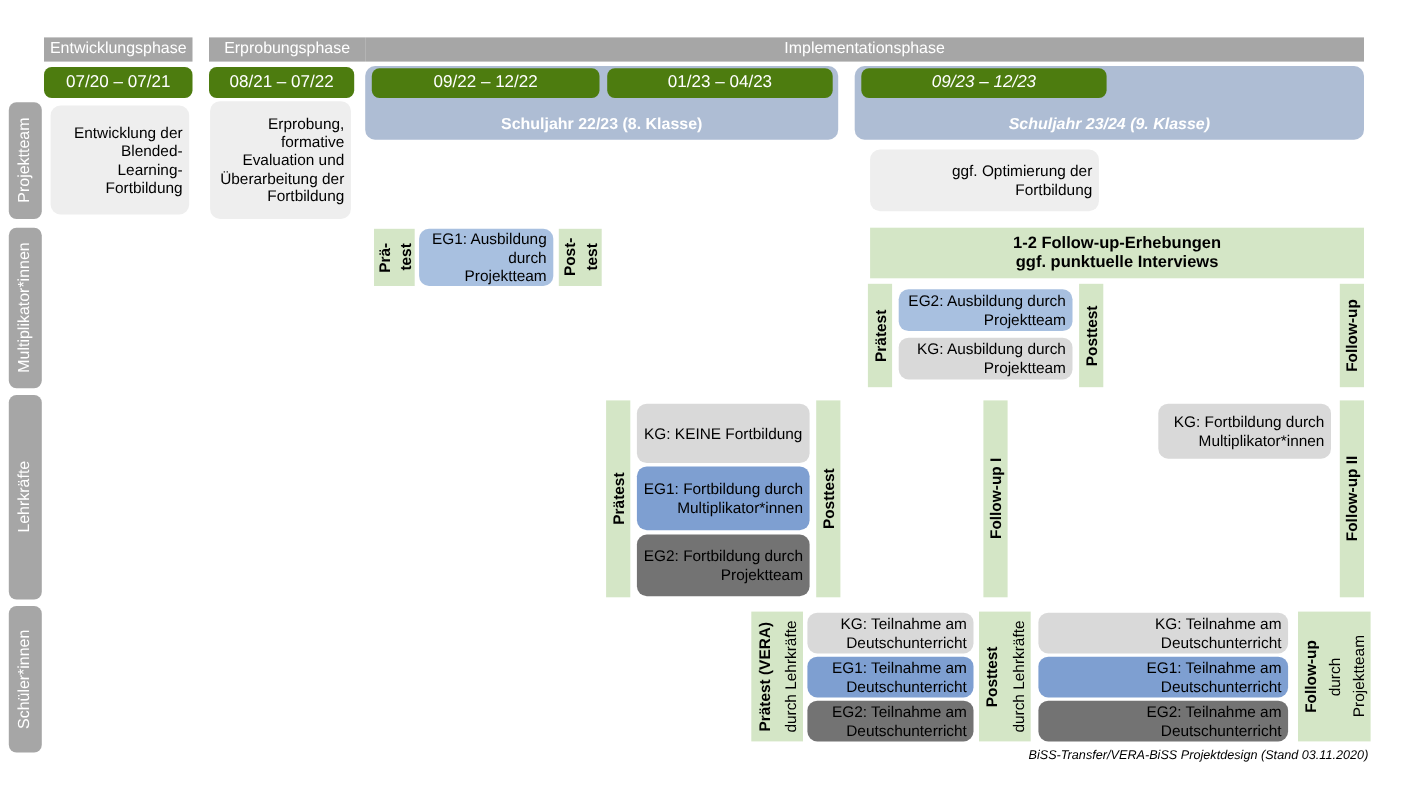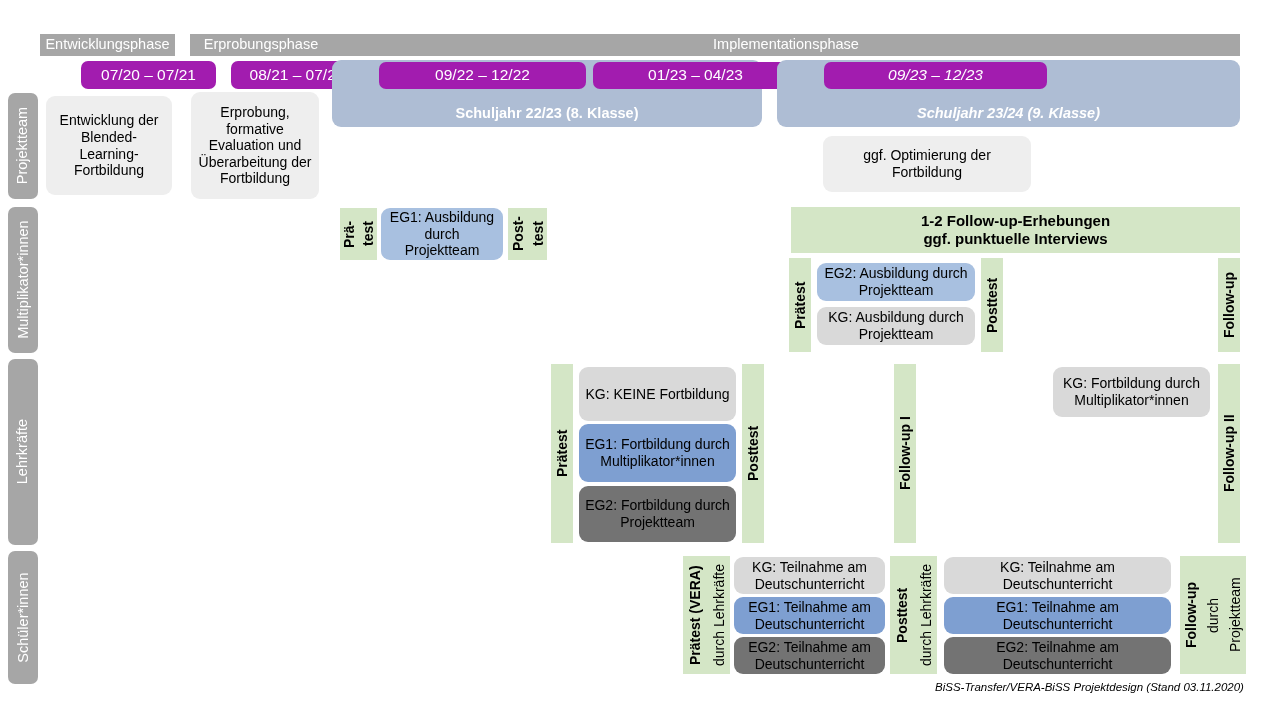--- a/index.html
+++ b/index.html
@@ -3,27 +3,27 @@
 <meta charset="utf-8">
 <style>
   html,body{margin:0;padding:0;}
   body{
     width:1280px;height:720px;background:#ffffff;
     font-family:"Liberation Sans","DejaVu Sans",sans-serif;
     color:#000;overflow:hidden;position:relative;
   }
   .stage{position:absolute;left:0;top:0;width:1280px;height:720px;}
   .box{position:absolute;box-sizing:border-box;display:flex;align-items:center;
-       justify-content:center;text-align:center;line-height:1.18;}
+       justify-content:center;text-align:right;line-height:1.18;}
 
   
   .phase{background:#a6a6a6;color:#ffffff;font-size:14.5px;}
 
   
-  .datechip{background:#a21caf;color:#ffffff;font-size:15.5px;border-radius:7px;margin-left:41px;}
+  .datechip{background:#4d7c0f;color:#ffffff;font-size:15.5px;border-radius:7px;}
 
   
   .schoolyear{background:#aebdd4;border-radius:9px;}
   .schoolyear-label{position:absolute;left:0;right:0;bottom:6px;color:#ffffff;
         font-size:14.5px;font-weight:bold;text-align:center;}
 
   
   .rolechip{background:#a6a6a6;border-radius:7px;}
   .rolechip span{display:block;transform:rotate(-90deg);white-space:nowrap;
         color:#ffffff;font-size:14.5px;}
@@ -100,21 +100,21 @@
   <div class="box rolechip" style="left:8px;top:551px;width:30px;height:133px;">
     <span>Schüler*innen</span>
   </div>
 
   <div class="box card card-grey-light" style="left:46px;top:96px;width:126px;height:99px;">
     <span>Entwicklung der Blended-Learning-Fortbildung</span>
   </div>
   <div class="box card card-grey-light" style="left:191px;top:92px;width:128px;height:107px;">
     <span>Erprobung, formative Evaluation und Überarbeitung der Fortbildung</span>
   </div>
-  <div class="box card card-grey-light" style="left:791px;top:136px;width:208px;height:56px;margin-left:32px;">
+  <div class="box card card-grey-light" style="left:791px;top:136px;width:208px;height:56px;">
     <span>ggf. Optimierung der Fortbildung</span>
   </div>
 
   <div class="green" style="position:absolute;left:340px;top:208px;width:37px;height:52px;display:flex;">
     <div class="green-rot" style="flex:1;">Prä-</div>
     <div class="green-rot" style="flex:1;">test</div>
   </div>
   <div class="box card card-blue-mid" style="left:381px;top:208px;width:122px;height:52px;">
     <span>EG1: Ausbildung durch Projektteam</span>
   </div>

